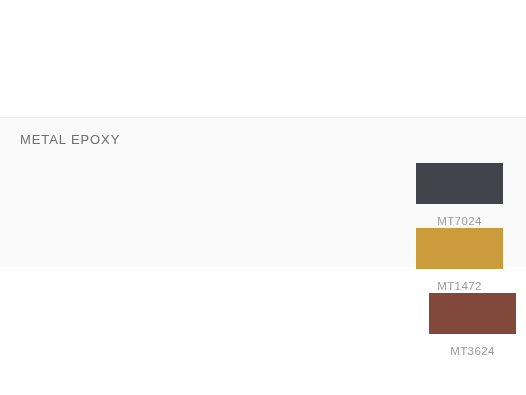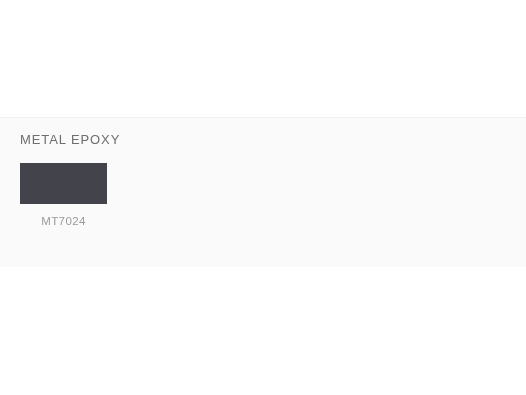--- a/index.html
+++ b/index.html
@@ -41,25 +41,25 @@
     letter-spacing: 0.9px;
     color: #6e6e6e;
     font-family: "Liberation Sans", sans-serif;
     font-weight: 400;
     white-space: nowrap;
     line-height: 16px;
   }
 
   .swatch-row {
     position: absolute;
-    left: 20px;
+    left: 28px;
     top: 45px;
     width: 488px;
     display: flex;
-    flex-direction: row;
+    flex-direction: column;
     align-items: flex-end;
   }
 
   .swatch-cell {
     width: 87px;
     margin-right: 13px;
     display: flex;
     flex-direction: column;
     align-items: center;
   }
@@ -94,18 +94,26 @@
     <div class="panel-title" style="color: rgb(110, 110, 110);">METAL EPOXY</div>
 
     <div class="swatch-row">
 
       <div class="swatch-cell">
         <span class="swatch-chip" style="background-color: rgb(67, 68, 75);"></span>
         <span class="swatch-label" style="color: rgb(154, 154, 154);">MT7024</span>
       </div>
 
 
+      <div class="swatch-cell">
+        <span class="swatch-chip" style="background-color: rgb(204, 155, 60);"></span>
+        <span class="swatch-label" style="color: rgb(154, 154, 154);">MT1472</span>
+      </div>
 
 
+      <div class="swatch-cell">
+        <span class="swatch-chip" style="background-color: rgb(130, 73, 58);"></span>
+        <span class="swatch-label" style="color: rgb(154, 154, 154);">MT3624</span>
+      </div>
 
     </div>
   </div>
 </div>
 
 </body></html>

